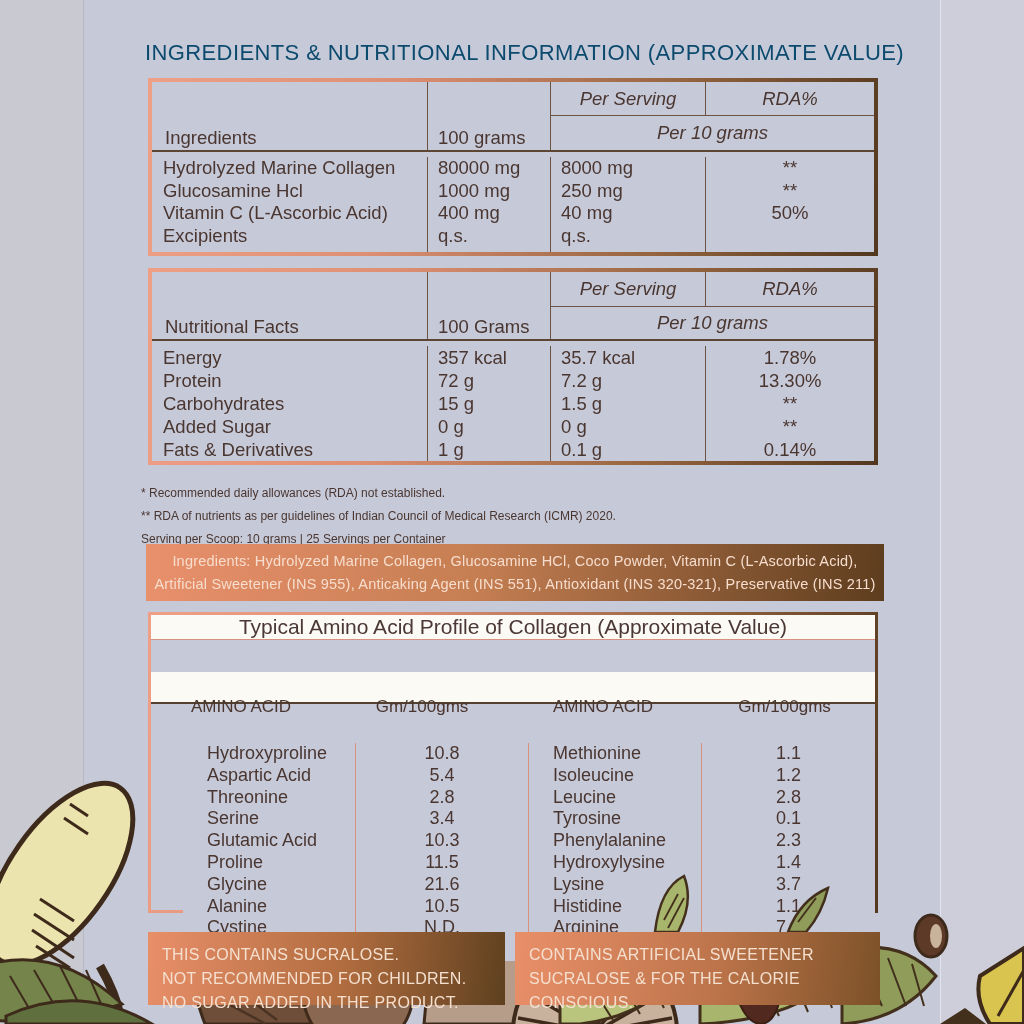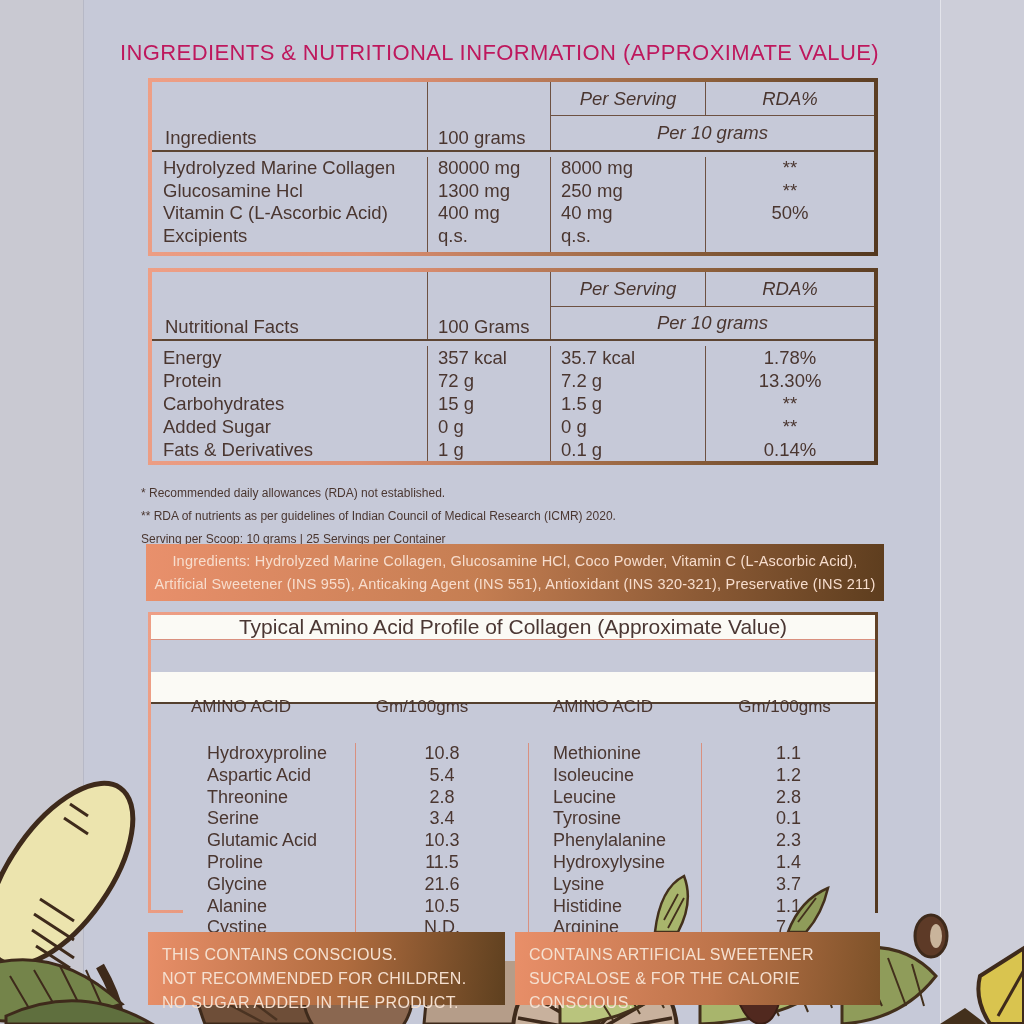--- a/index.html
+++ b/index.html
@@ -10,22 +10,22 @@
     color:#4a3630;
   }
   .side-strip{position:absolute;top:0;height:100%;z-index:0;}
   .strip-left{left:0;width:83px;background:#c9c9d2;border-right:1.5px solid #b6b8c6;}
   .strip-right{left:940px;width:84px;background:#cdced9;border-left:1.5px solid #e3e4eb;}
   .illus{position:absolute;left:0;top:714px;width:1024px;height:310px;z-index:1;}
   .overlay-leaves{position:absolute;left:630px;top:872px;width:230px;height:60px;z-index:3;}
 
   .content{position:absolute;inset:0;z-index:2;}
   .page-title{
-    position:absolute;left:120px;top:40px;width:784px;text-align:left;
-    font-size:22px;letter-spacing:.4px;color:#be185d;font-weight:500;
+    position:absolute;left:120px;top:40px;width:784px;text-align:right;
+    font-size:22px;letter-spacing:.4px;color:#0c4a6e;font-weight:500;
   }
 
   
   .ntable{
     position:absolute;left:148px;width:730px;box-sizing:border-box;
     border:4px solid;border-image:linear-gradient(100deg,#ee9f86 0%,#df9074 32%,#95653f 70%,#53381f 100%) 1;
     display:flex;flex-direction:column;font-size:18.5px;
   }
   .t1{top:78px;height:178px;}
   .t2{top:268px;height:197px;}
@@ -163,21 +163,21 @@
       </div>
       <div class="tbody">
         <div class="bcol bc1">
           <div>Hydrolyzed Marine Collagen</div>
           <div>Glucosamine Hcl</div>
           <div>Vitamin C (L-Ascorbic Acid)</div>
           <div>Excipients</div>
         </div>
         <div class="bcol bc2">
           <div>80000 mg</div>
-          <div>1300 mg</div>
+          <div>1000 mg</div>
           <div>400 mg</div>
           <div>q.s.</div>
         </div>
         <div class="bcol bc3">
           <div>8000 mg</div>
           <div>250 mg</div>
           <div>40 mg</div>
           <div>q.s.</div>
         </div>
         <div class="bcol bc4">
@@ -296,21 +296,21 @@
           <div>2.3</div>
           <div>1.4</div>
           <div>3.7</div>
           <div>1.1</div>
           <div>7.8</div>
         </div>
       </div>
     </div>
 
     <div class="warn warn-left">
-      <div>THIS CONTAINS CONSCIOUS.</div>
+      <div>THIS CONTAINS SUCRALOSE.</div>
       <div>NOT RECOMMENDED FOR CHILDREN.</div>
       <div>NO SUGAR ADDED IN THE PRODUCT.</div>
     </div>
     <div class="warn warn-right">
       <div>CONTAINS ARTIFICIAL SWEETENER</div>
       <div>SUCRALOSE &amp; FOR THE CALORIE</div>
       <div>CONSCIOUS.</div>
     </div>
 
   </div>

